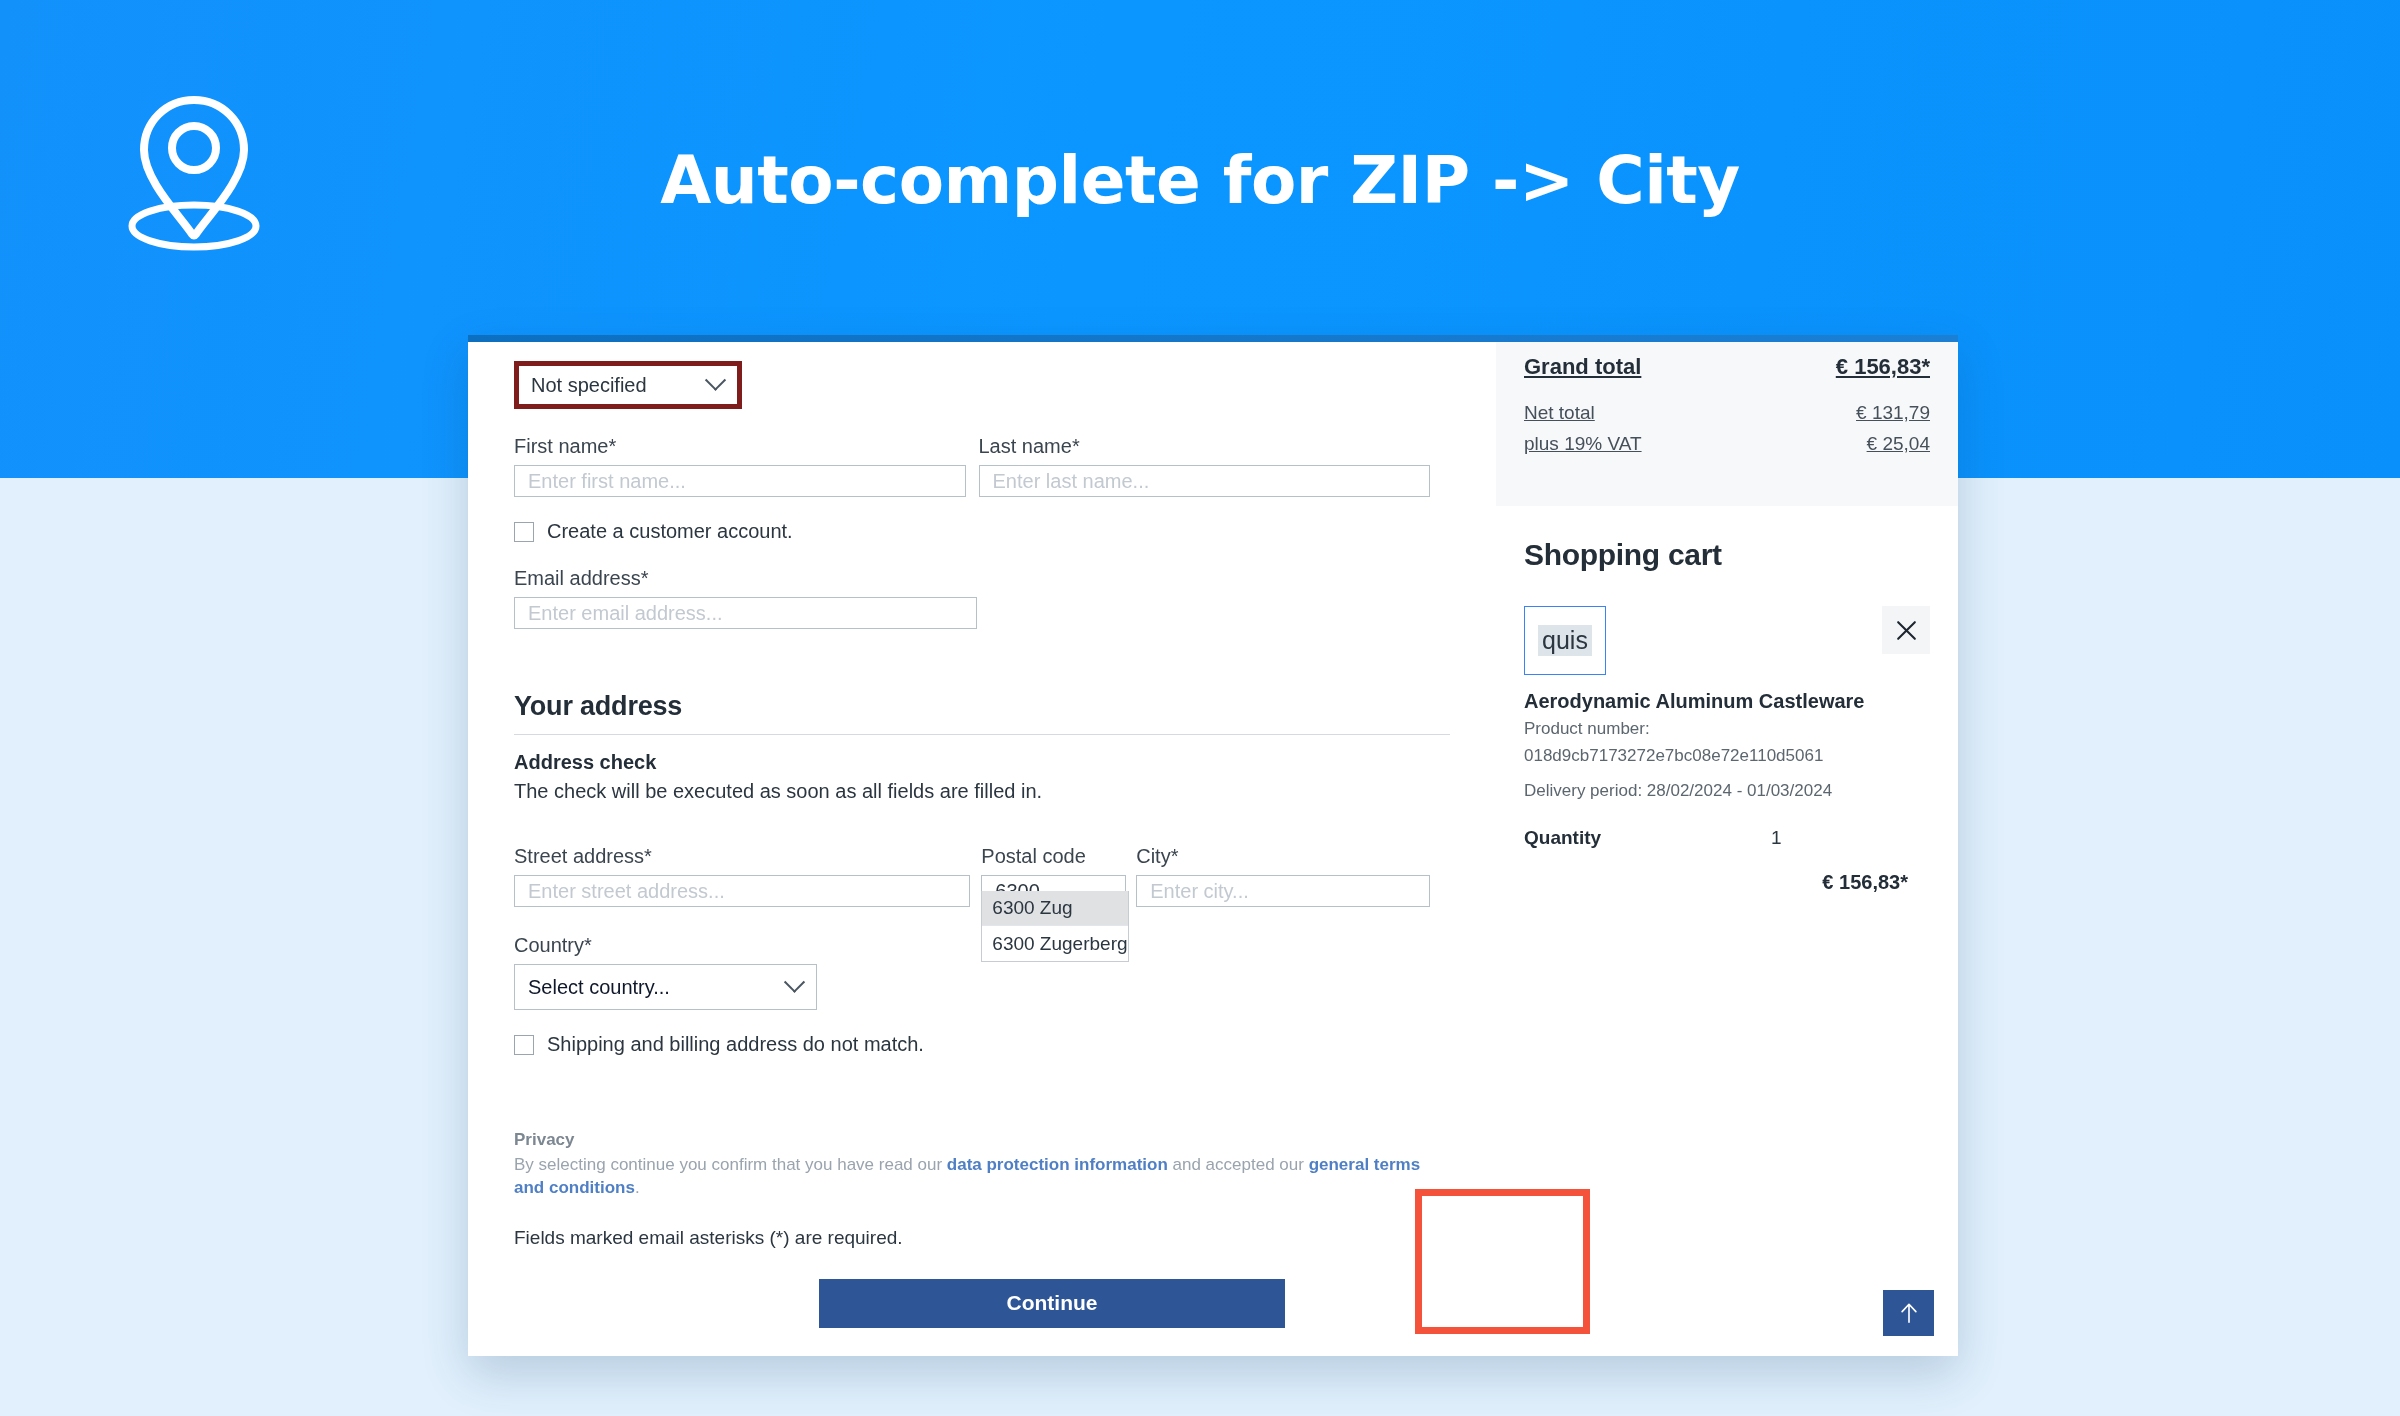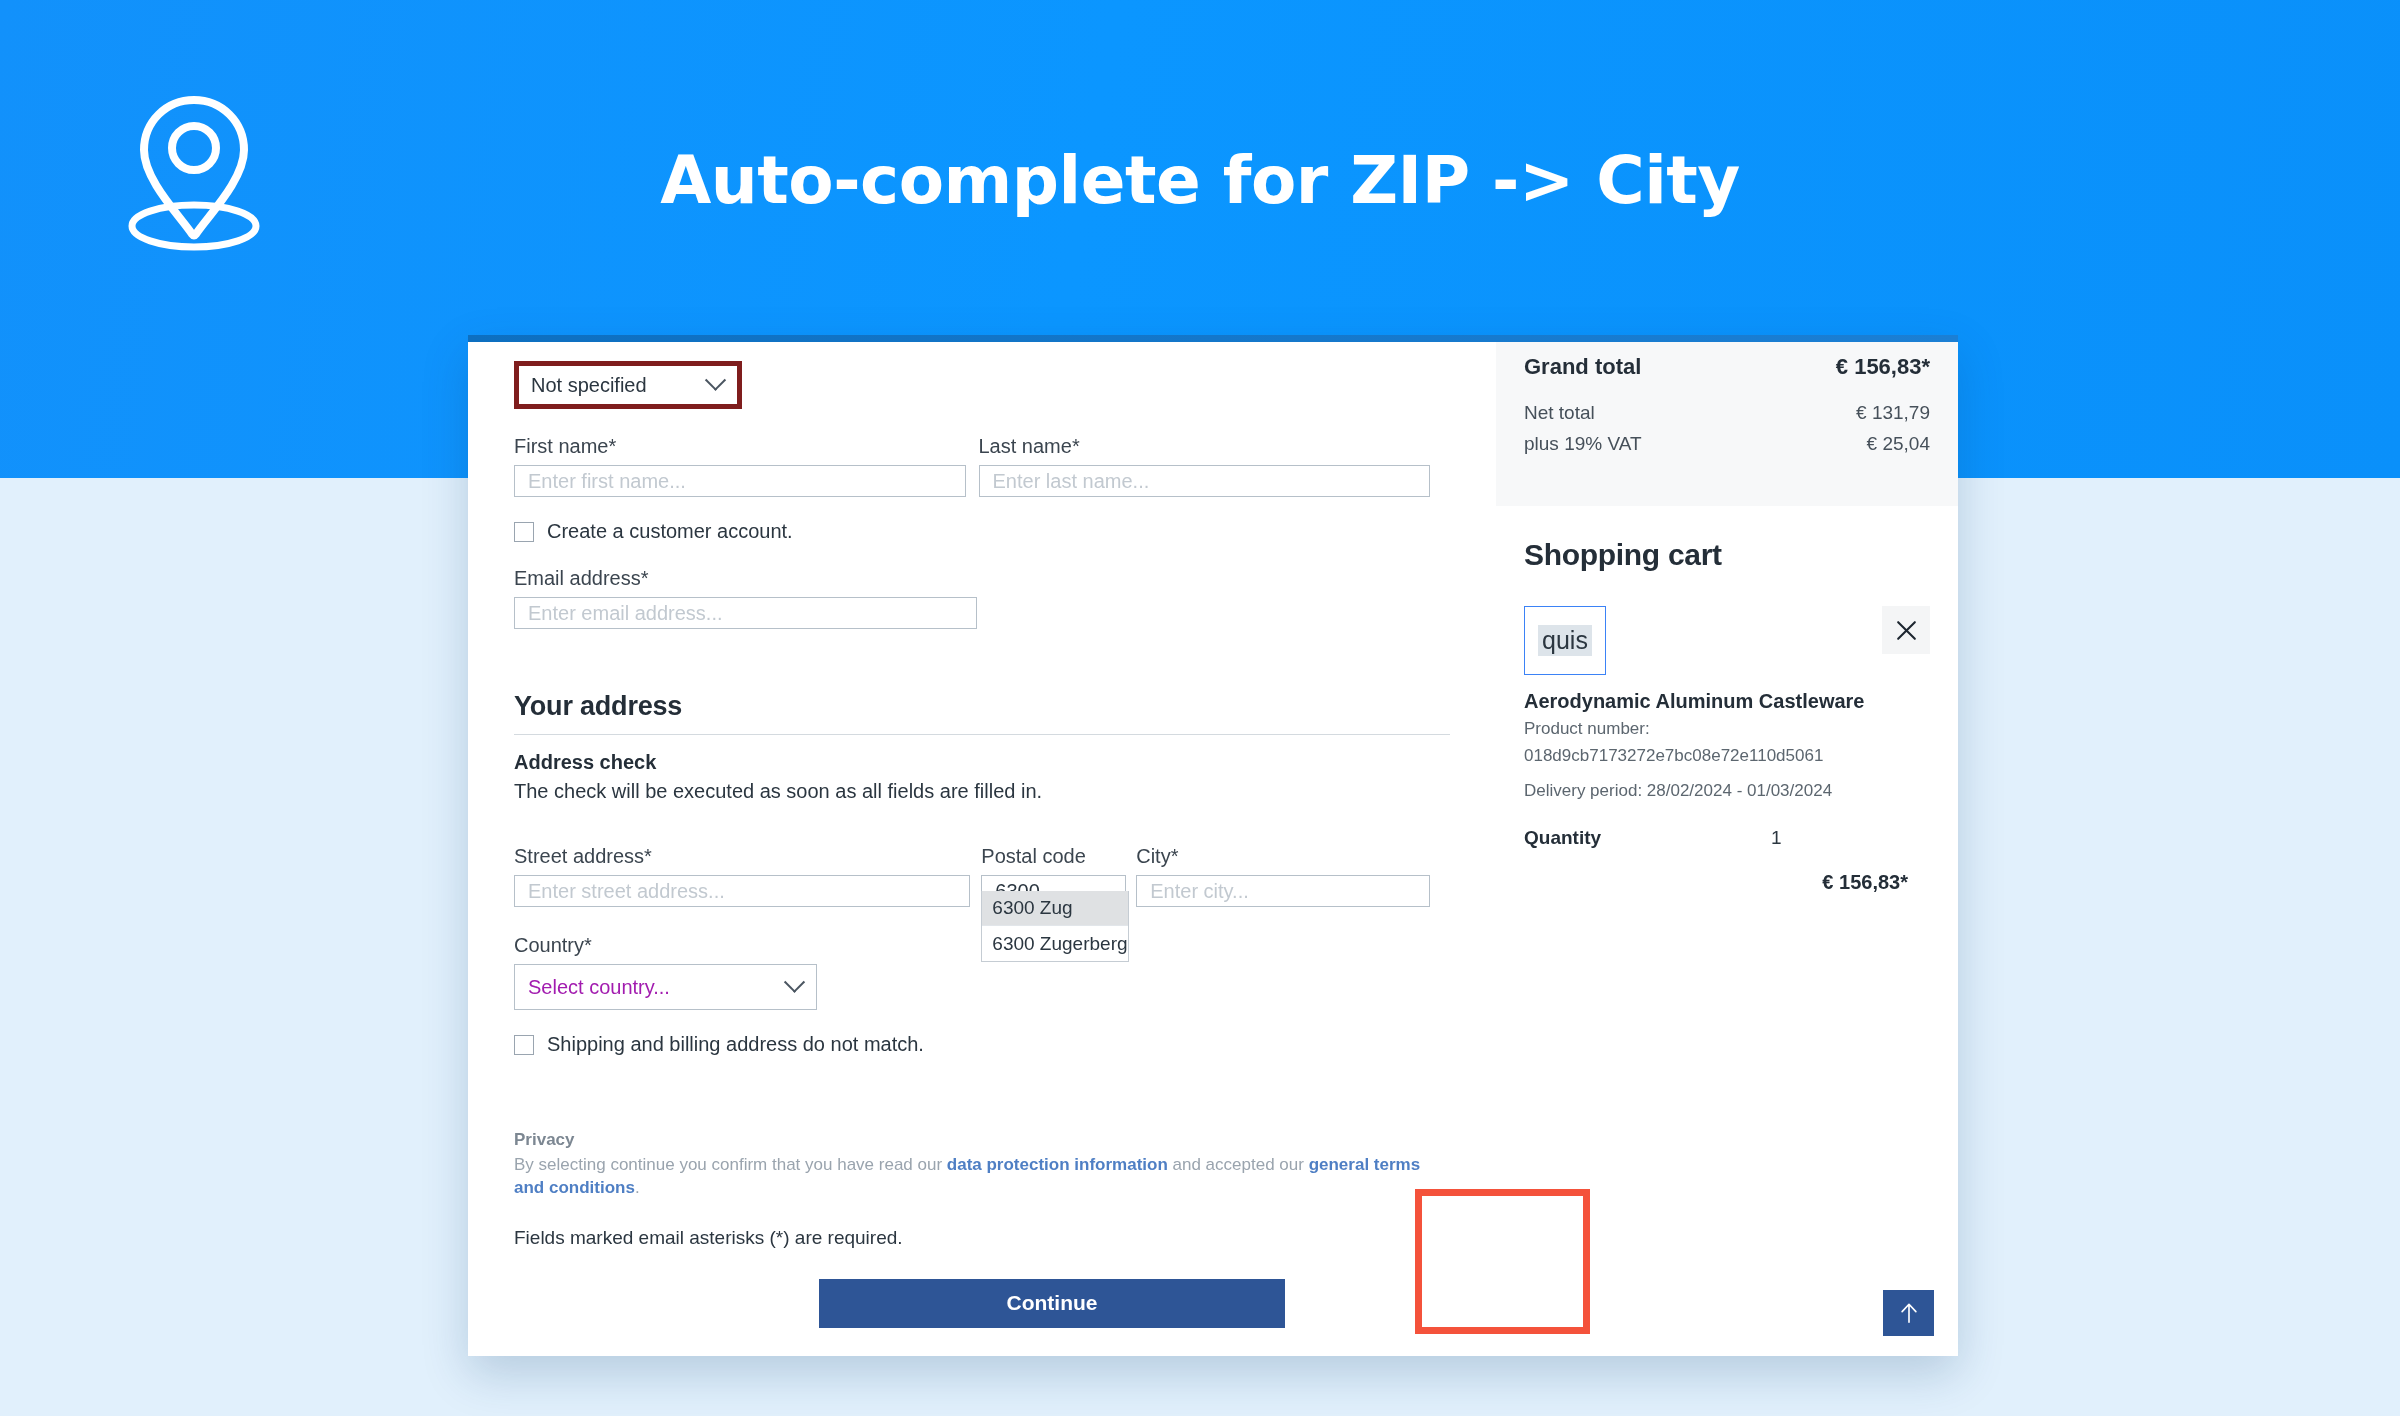--- a/index.html
+++ b/index.html
@@ -213,21 +213,21 @@
 
   .country-wrap { margin-top: 27px; width: 303px; position: relative; }
   .country-sel {
     width: 303px;
     height: 46px;
     border: 1px solid #b6c0c9;
     display: flex;
     align-items: center;
     padding: 0 13px;
     font-size: 20px;
-    color: #a21caf;
+    color: #0f172a;
     position: relative;
     background: #fff;
   }
 
   .ship-row { margin-top: 23px; }
 
   .privacy-block { margin-top: 74px; }
   .privacy-title {
     font-size: 17px;
     font-weight: bold;
@@ -277,20 +277,21 @@
   }
 
   .totals-box {
     background: #f7f8f9;
     padding: 12px 28px 42px 28px;
   }
   .total-line {
     display: flex;
     justify-content: space-between;
     align-items: baseline;
+    text-decoration: underline;
   }
   .total-line.grand {
     font-size: 22px;
     font-weight: bold;
     color: #242e38;
     margin-bottom: 22px;
   }
   .total-line.minor {
     font-size: 19px;
     color: #46505a;

